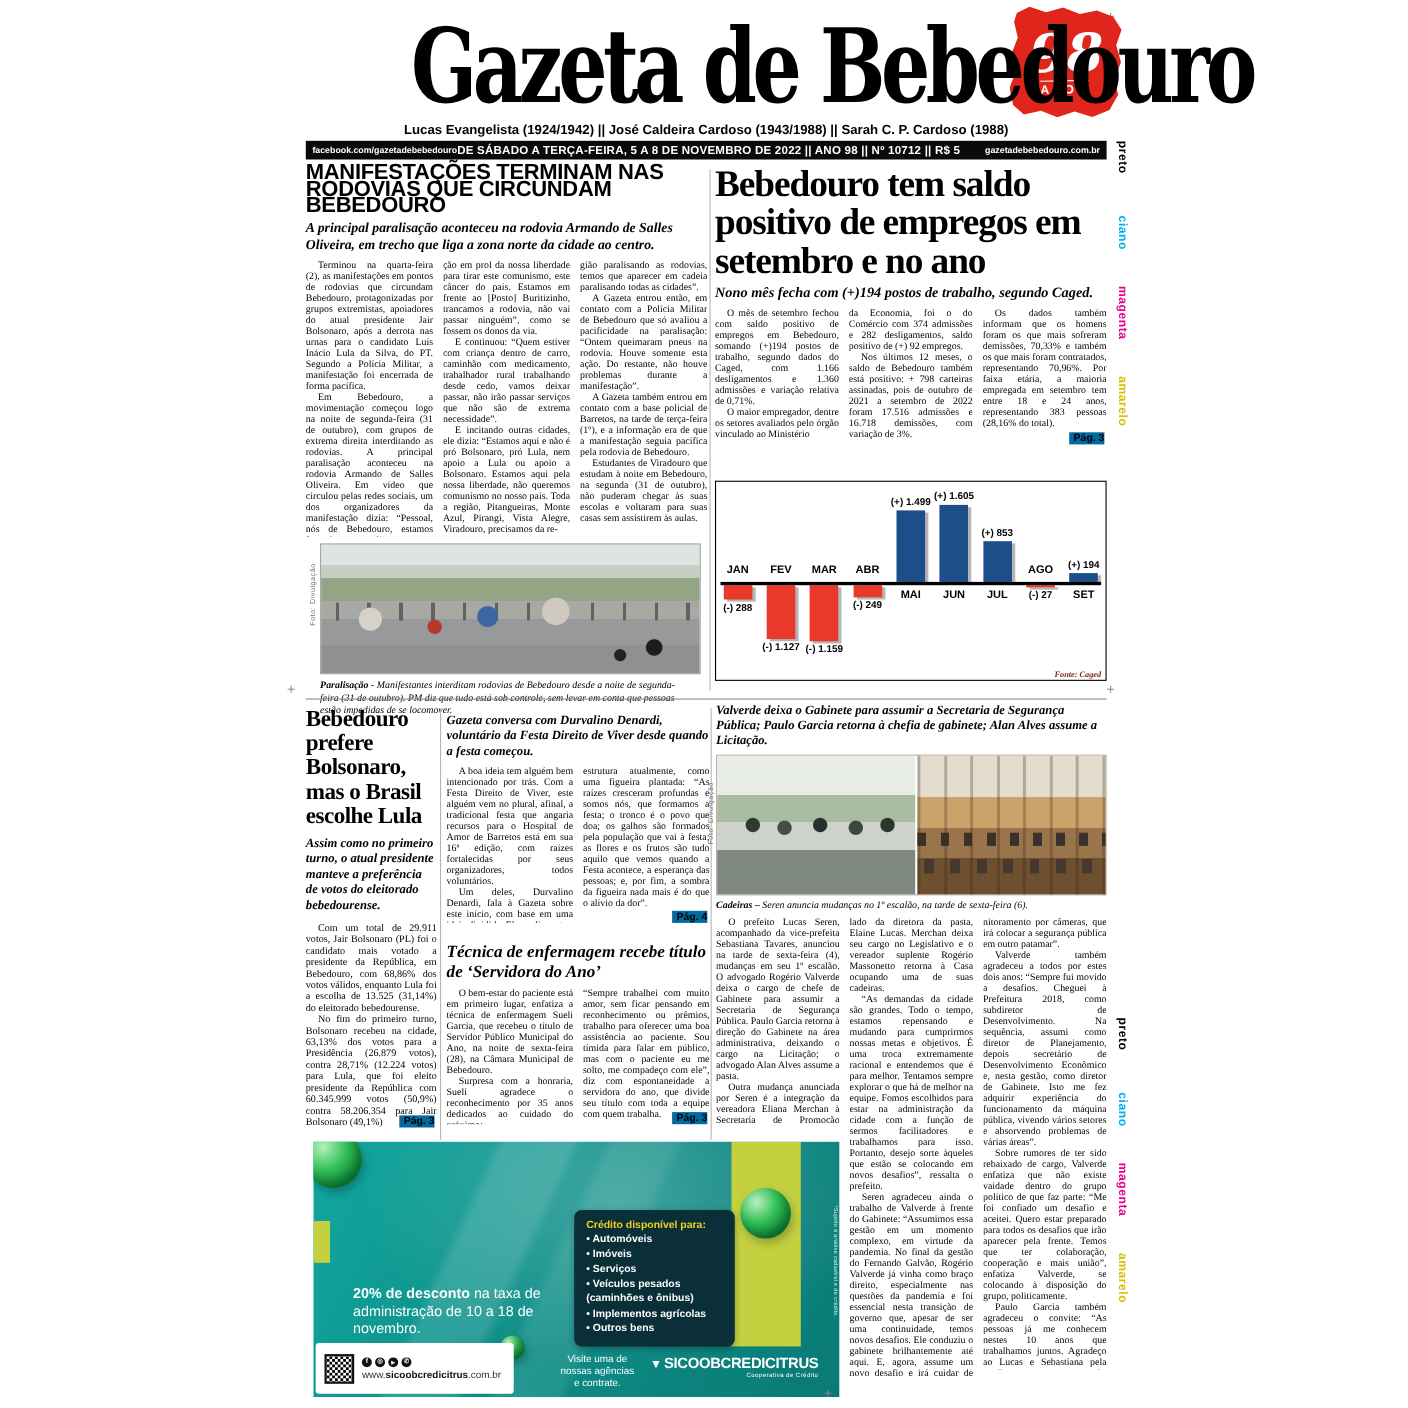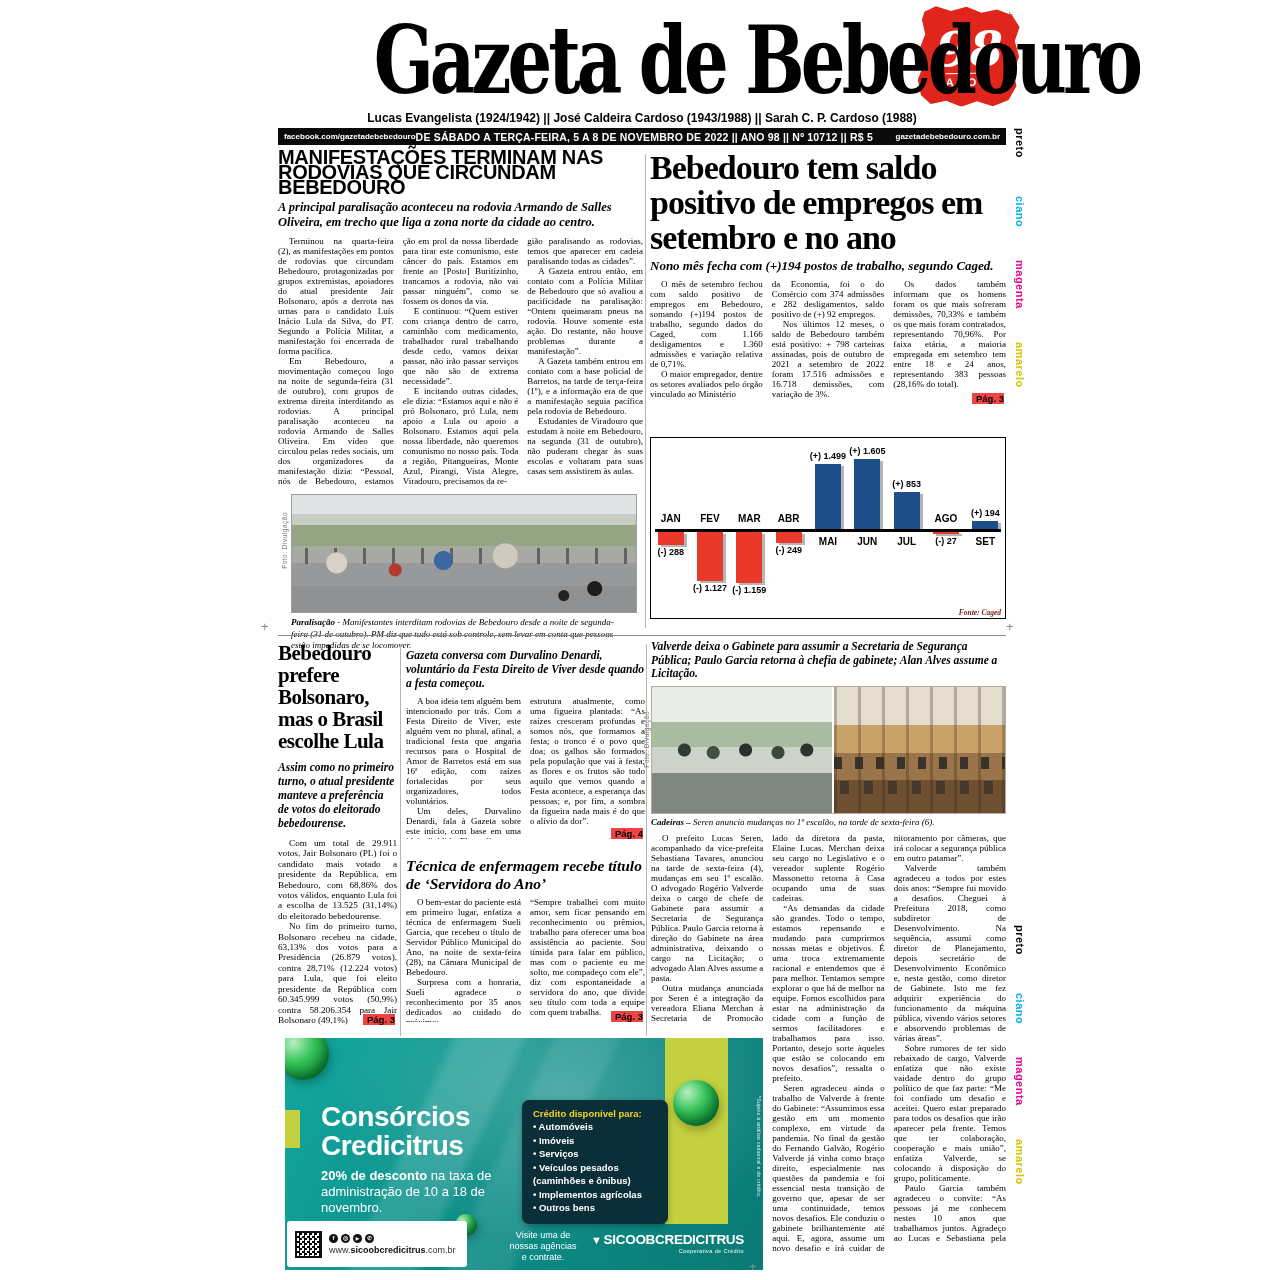--- a/index.html
+++ b/index.html
@@ -24,21 +24,21 @@
   .db-side{font-size:8px;font-weight:bold;flex:1;}
   .db-right{text-align:right;}
   .db-center{font-size:10.5px;font-weight:bold;letter-spacing:.2px;white-space:nowrap;}
 
   
   .deck{font-weight:bold;font-style:italic;}
   .body-cols{display:flex;gap:9px;}
   .body-col{flex:1;overflow:hidden;font-size:9px;line-height:10px;text-align:justify;}
   .body-col p{margin:0;}
   .body-col p.ind{text-indent:11px;}
-  .pageref{position:absolute;right:2px;bottom:0;font-family:"Liberation Sans",sans-serif;font-weight:bold;font-size:9.5px;background:#ef4444;padding-left:4px;}
+  .pageref{position:absolute;right:2px;bottom:0;font-family:"Liberation Sans",sans-serif;font-weight:bold;font-size:9.5px;background:#0369a1;padding-left:4px;}
   .caption{font-style:italic;font-size:9px;line-height:11.5px;}
   .caption b{font-weight:bold;}
   .vcredit{position:absolute;writing-mode:vertical-rl;transform:rotate(180deg);font-size:6.5px;color:#777;
       font-family:"Liberation Sans",sans-serif;letter-spacing:.5px;}
 
   
   .art-manif{position:absolute;left:0;top:142px;width:365px;}
   .h-sans{font-family:"Liberation Sans",sans-serif;font-weight:800;font-size:20px;line-height:15px;letter-spacing:-.3px;}
   .art-manif .deck{font-size:12.5px;line-height:15px;margin-top:5px;}
   .art-manif .body-cols{margin-top:6px;}
@@ -362,24 +362,20 @@
       </div>
     </div>
 
     <div class="ad">
       <div class="ad-shade"></div>
       <div class="ad-yr"></div>
       <div class="ad-yl"></div>
       <div class="sph sph1"></div>
       <div class="sph sph2"></div>
       <div class="sph sph3"></div>
-      <div class="ad-title">
-        <div>Consórcios</div>
-        <div>Credicitrus</div>
-      </div>
       <div class="ad-promo">
         <b>20% de desconto</b><span> na taxa de administração de 10 a 18 de novembro.</span>
       </div>
       <div class="ad-panel">
         <div class="ad-panel-title">Crédito disponível para:</div>
         <div>
             <div class="ad-panel-item">• Automóveis</div>
             <div class="ad-panel-item">• Imóveis</div>
             <div class="ad-panel-item">• Serviços</div>
             <div class="ad-panel-item">• Veículos pesados (caminhões e ônibus)</div>

